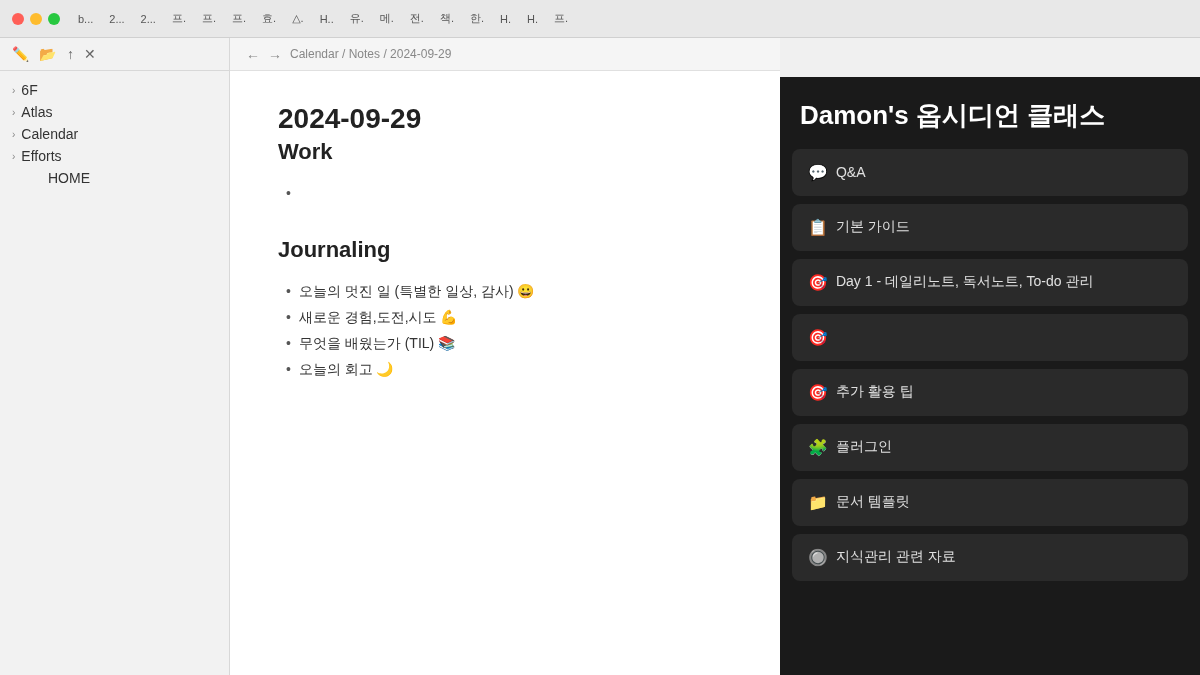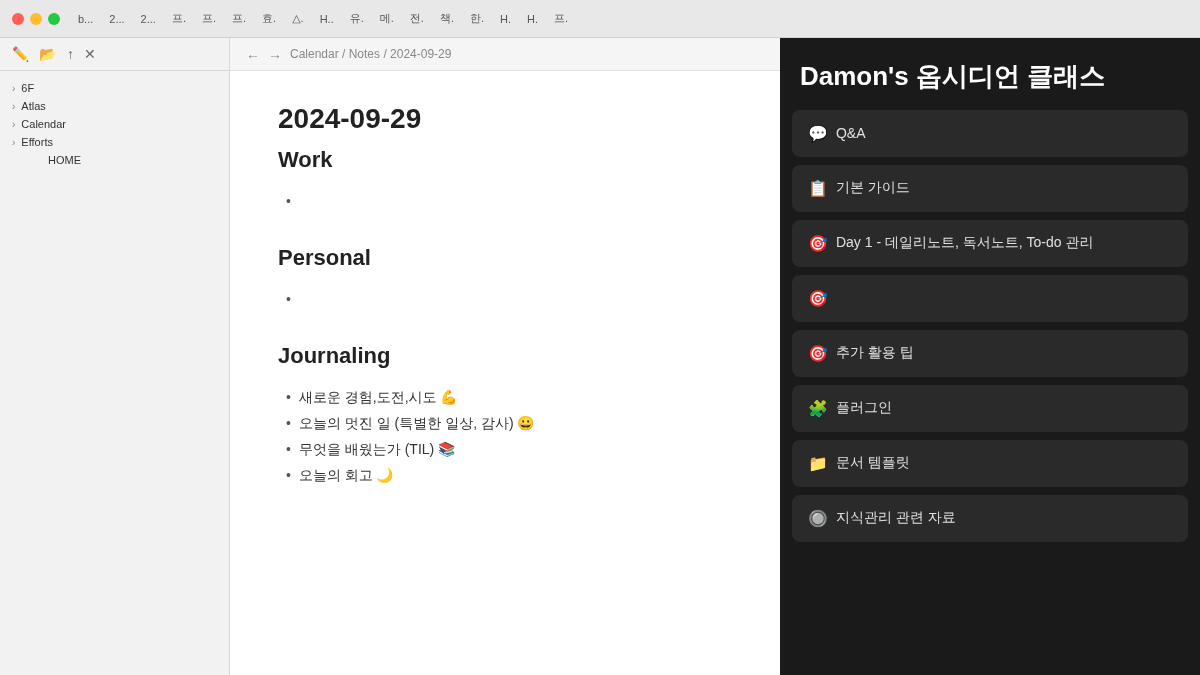--- a/index.html
+++ b/index.html
@@ -93,21 +93,21 @@
       color: #333;
       cursor: pointer;
       gap: 4px;
     }
     .sidebar-item .chevron {
       font-size: 10px;
       color: #888;
       margin-right: 2px;
     }
     .sidebar-item .item-label {
-      font-size: 11px;
+      font-size: 14px;
     }
     .sidebar-item.indent {
       padding-left: 28px;
       margin-left: 20px;
     }
 
     
     .note-area {
       flex: 1;
       background: #fafafa;
@@ -143,21 +143,21 @@
     .note-date {
       font-size: 28px;
       font-weight: 700;
       color: #222;
     }
     .note-section-title {
       font-size: 22px;
       font-weight: 700;
       color: #222;
       margin-bottom: 16px;
-      margin-top: 12px;
+      margin-top: 4px;
     }
     .note-section {
       margin-bottom: 32px;
     }
     .bullet-list {
       list-style: none;
       padding-left: 8px;
     }
     .bullet-list li {
       font-size: 14px;
@@ -180,20 +180,21 @@
     }
 
     
     .right-panel {
       width: 420px;
       background: #1a1a1a;
       display: flex;
       flex-direction: column;
       flex-shrink: 0;
       overflow-y: auto;
+      margin-top: 39px;
     }
     .right-panel-title {
       font-size: 26px;
       font-weight: 800;
       color: #fff;
       padding: 22px 20px 16px;
       line-height: 1.3;
     }
     .right-panel-items {
       padding: 0 12px 16px;
@@ -286,33 +287,27 @@
     </div>
     <div class="note-body" id="note-body">
         <div class="note-date">2024-09-29</div>
         <div class="note-section">
           <div class="note-section-title">Work</div>
           <ul class="bullet-list">
             <li class="bullet-empty" style="color: rgb(204, 204, 204);"></li>
           </ul>
         </div>
         <div class="note-section">
-          <div class="note-section-title">Personal</div>
-          <ul class="bullet-list">
-            <li class="bullet-empty" style="color: rgb(204, 204, 204);"></li>
-          </ul>
-        </div>
-        <div class="note-section">
           <div class="note-section-title">Journaling</div>
           <ul class="bullet-list">
             <li>
-              <span>새로운 경험,도전,시도 💪</span>
+              <span>오늘의 멋진 일 (특별한 일상, 감사) 😀</span>
             </li>
             <li>
-              <span>오늘의 멋진 일 (특별한 일상, 감사) 😀</span>
+              <span>새로운 경험,도전,시도 💪</span>
             </li>
             <li>
               <span>무엇을 배웠는가 (TIL) 📚</span>
             </li>
             <li>
               <span>오늘의 회고 🌙</span>
             </li>
           </ul>
         </div>
       </div>

